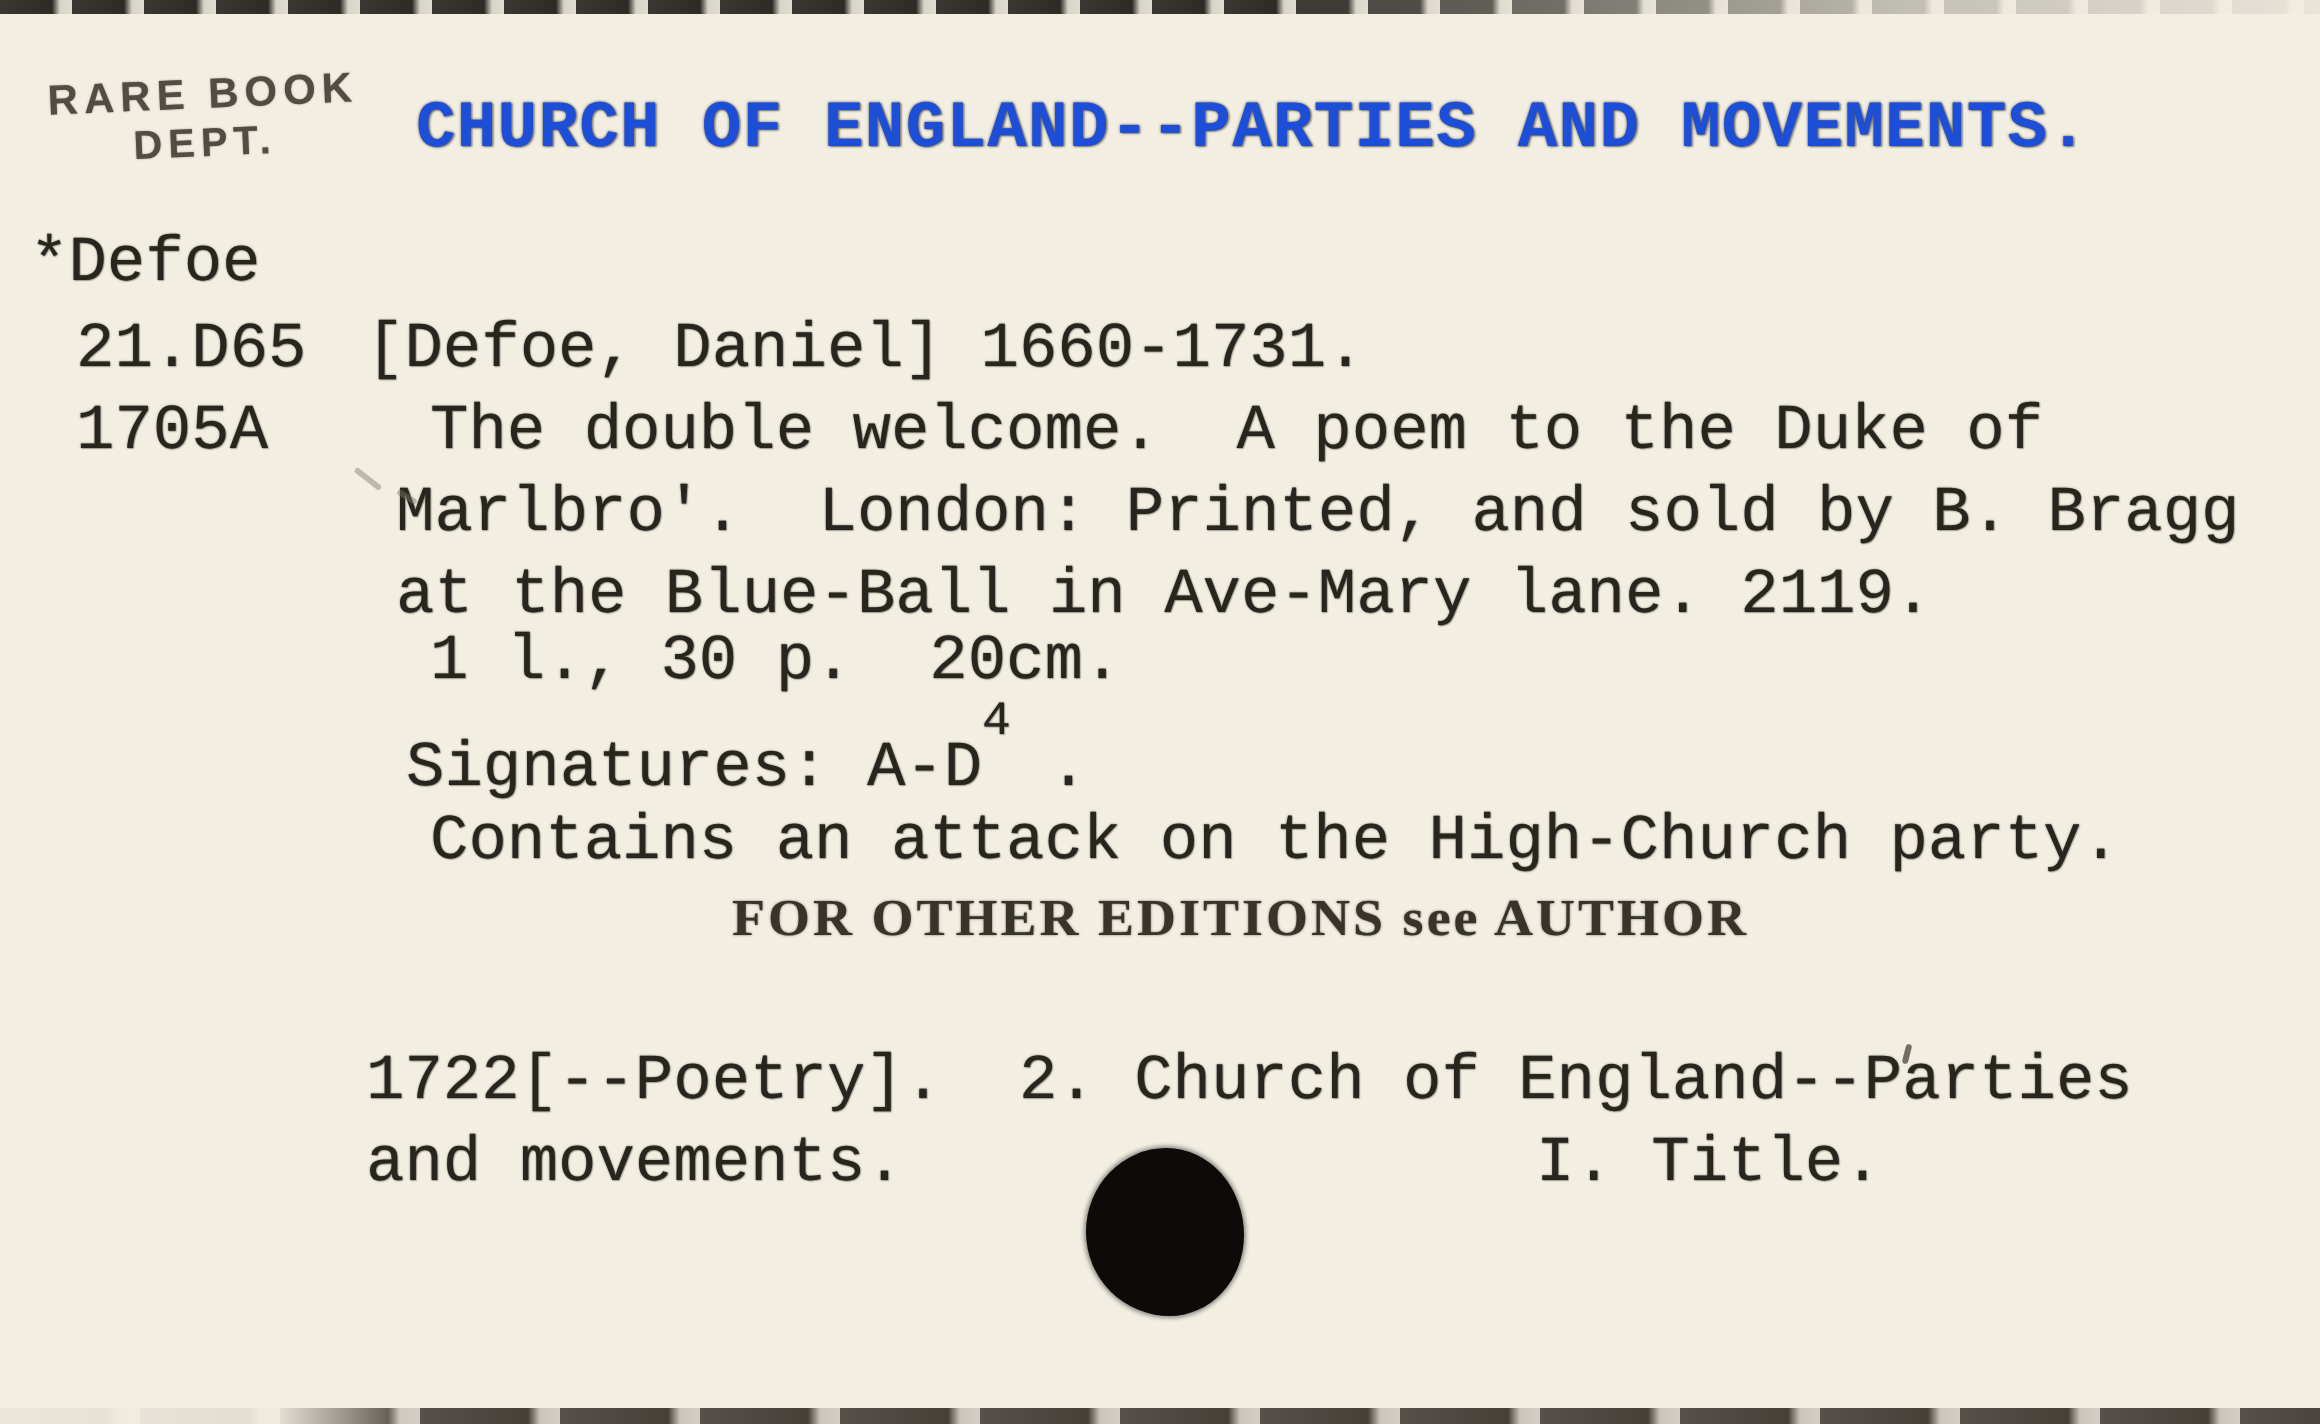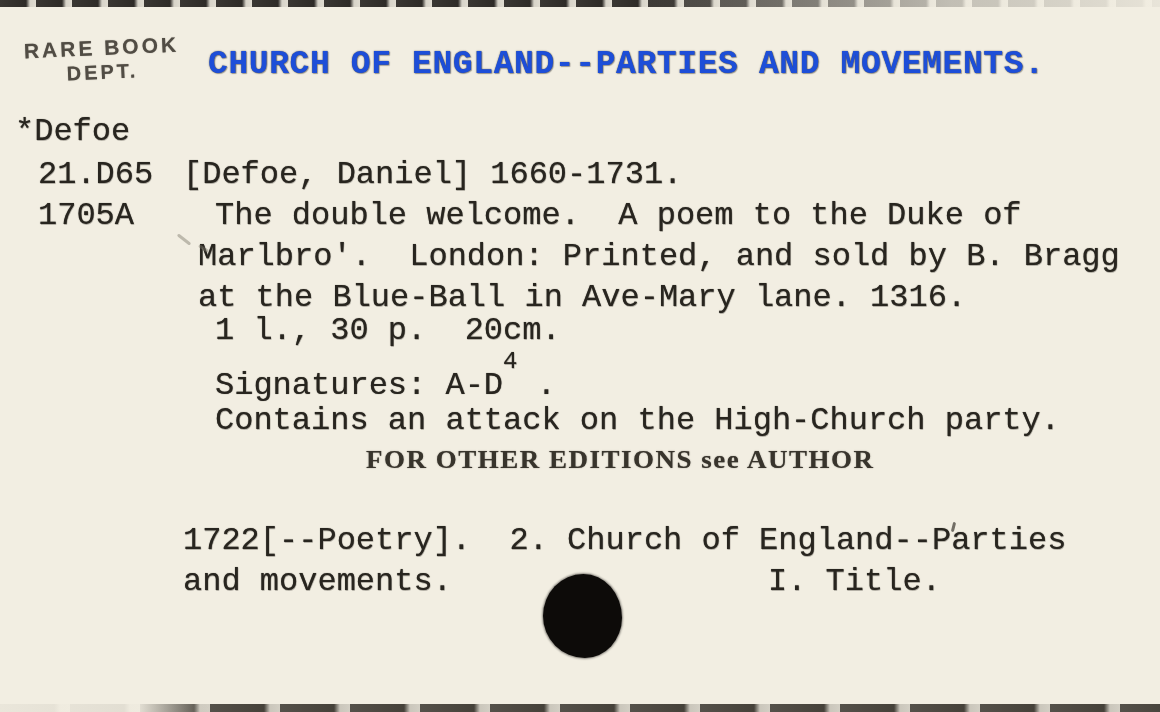--- a/index.html
+++ b/index.html
@@ -90,25 +90,25 @@
 
   <div class="heading">CHURCH OF ENGLAND--PARTIES AND MOVEMENTS.</div>
 
   <div class="l" style="left:15px;  top:114px;">*Defoe</div>
   <div class="l" style="left:38px;  top:157px;">21.D65</div>
   <div class="l" style="left:183px; top:157px;">[Defoe, Daniel] 1660-1731.</div>
   <div class="l" style="left:38px;  top:198px;font-family:Liberation Mono, monospace;">1705A</div>
 
   <div class="l" style="left:215px; top:198px;">The double welcome.  A poem to the Duke of</div>
   <div class="l" style="left:198px; top:239px;">Marlbro'.  London: Printed, and sold by B. Bragg</div>
-  <div class="l" style="left:198px; top:280px;">at the Blue-Ball in Ave-Mary lane. 1316.</div>
+  <div class="l" style="left:198px; top:280px;">at the Blue-Ball in Ave-Mary lane. 2119.</div>
 
   <div class="l" style="left:215px; top:313px;">1 l., 30 p.  20cm.</div>
 
-  <div class="l" style="left:215px; top:362px;"><span>Signatures: A-D</span><sup class="sig">4</sup><span> .</span></div>
+  <div class="l" style="left:203px; top:362px;"><span>Signatures: A-D</span><sup class="sig">4</sup><span> .</span></div>
 
   <div class="l" style="left:215px; top:403px;">Contains an attack on the High-Church party.</div>
 
   <div class="stamp-editions">FOR OTHER EDITIONS see AUTHOR</div>
 
   <div class="l" style="left:183px; top:523px;">1722[--Poetry].  2. Church of England--Parties</div>
   <div class="l" style="left:183px; top:564px;">and movements.</div>
   <div class="l" style="left:768px; top:564px;">I. Title.</div>
 
   <div class="smudge smudge-a"></div>

